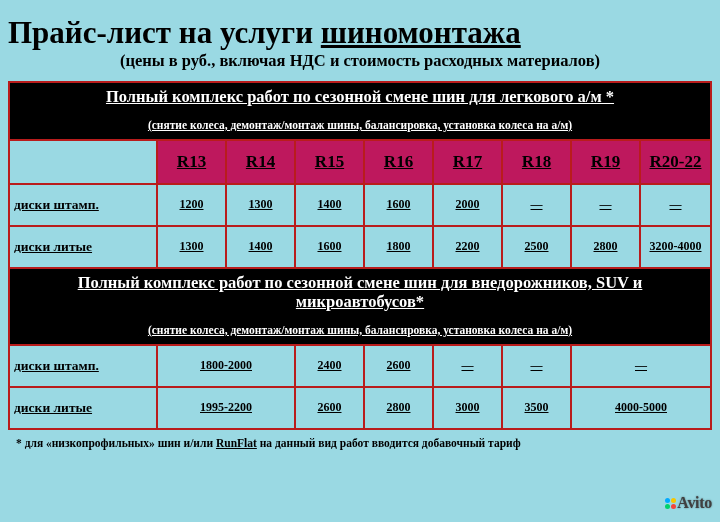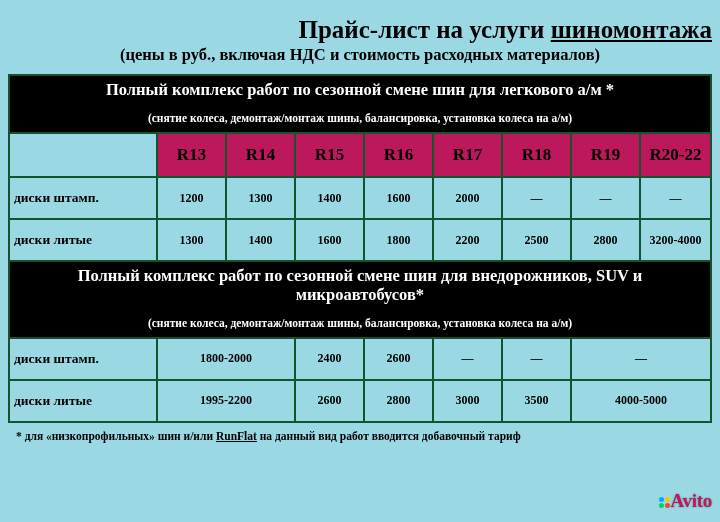--- a/index.html
+++ b/index.html
@@ -16,22 +16,22 @@
   }
   .page {
     position: relative;
     width: 720px;
     height: 522px;
     background: #9ad9e3;
     box-sizing: border-box;
     padding: 8px 8px 0 8px;
   }
   .title {
-    text-align: right;
-    font-size: 25px;
+    text-align: left;
+    font-size: 31px;
     font-weight: bold;
     letter-spacing: 0px;
     margin: 8px 0 2px 0;
     line-height: 1.1;
   }
   .title .underlined {
     text-decoration: underline;
   }
   .subtitle {
     text-align: center;
@@ -40,23 +40,24 @@
     margin: 2px 0 10px 0;
     line-height: 1.15;
   }
   table.price {
     width: 704px;
     margin: 0 auto;
     border-collapse: collapse;
     table-layout: fixed;
   }
   table.price td, table.price th {
-    border: 2px solid #14532d;
+    border: 2px solid #b91c1c;
     text-align: center;
     vertical-align: middle;
+    text-decoration: underline;
   }
   .bandrow td {
     background: #000;
     color: #fff;
     padding: 5px 6px 6px 6px;
     border-left: 2px solid #000;
     border-right: 2px solid #000;
   }
   .band-main {
     font-size: 16.5px;
@@ -96,23 +97,23 @@
     margin: 7px 4px 4px 8px;
     line-height: 1.2;
   }
   .footnote u {
     text-decoration: underline;
   }
   .avito {
     position: absolute;
     right: 8px;
     bottom: 10px;
-    font-size: 19px;
-    font-weight: bold;
-    color: #be185d;
+    font-size: 16px;
+    font-weight: bold;
+    color: #404040;
     text-shadow: 0 0 2px rgba(0,0,0,0.45);
     letter-spacing: -0.3px;
     text-align: center;
   }
   .avito .mark {
     display: inline-block;
     width: 11px;
     height: 11px;
     margin-right: 1px;
     position: relative;

